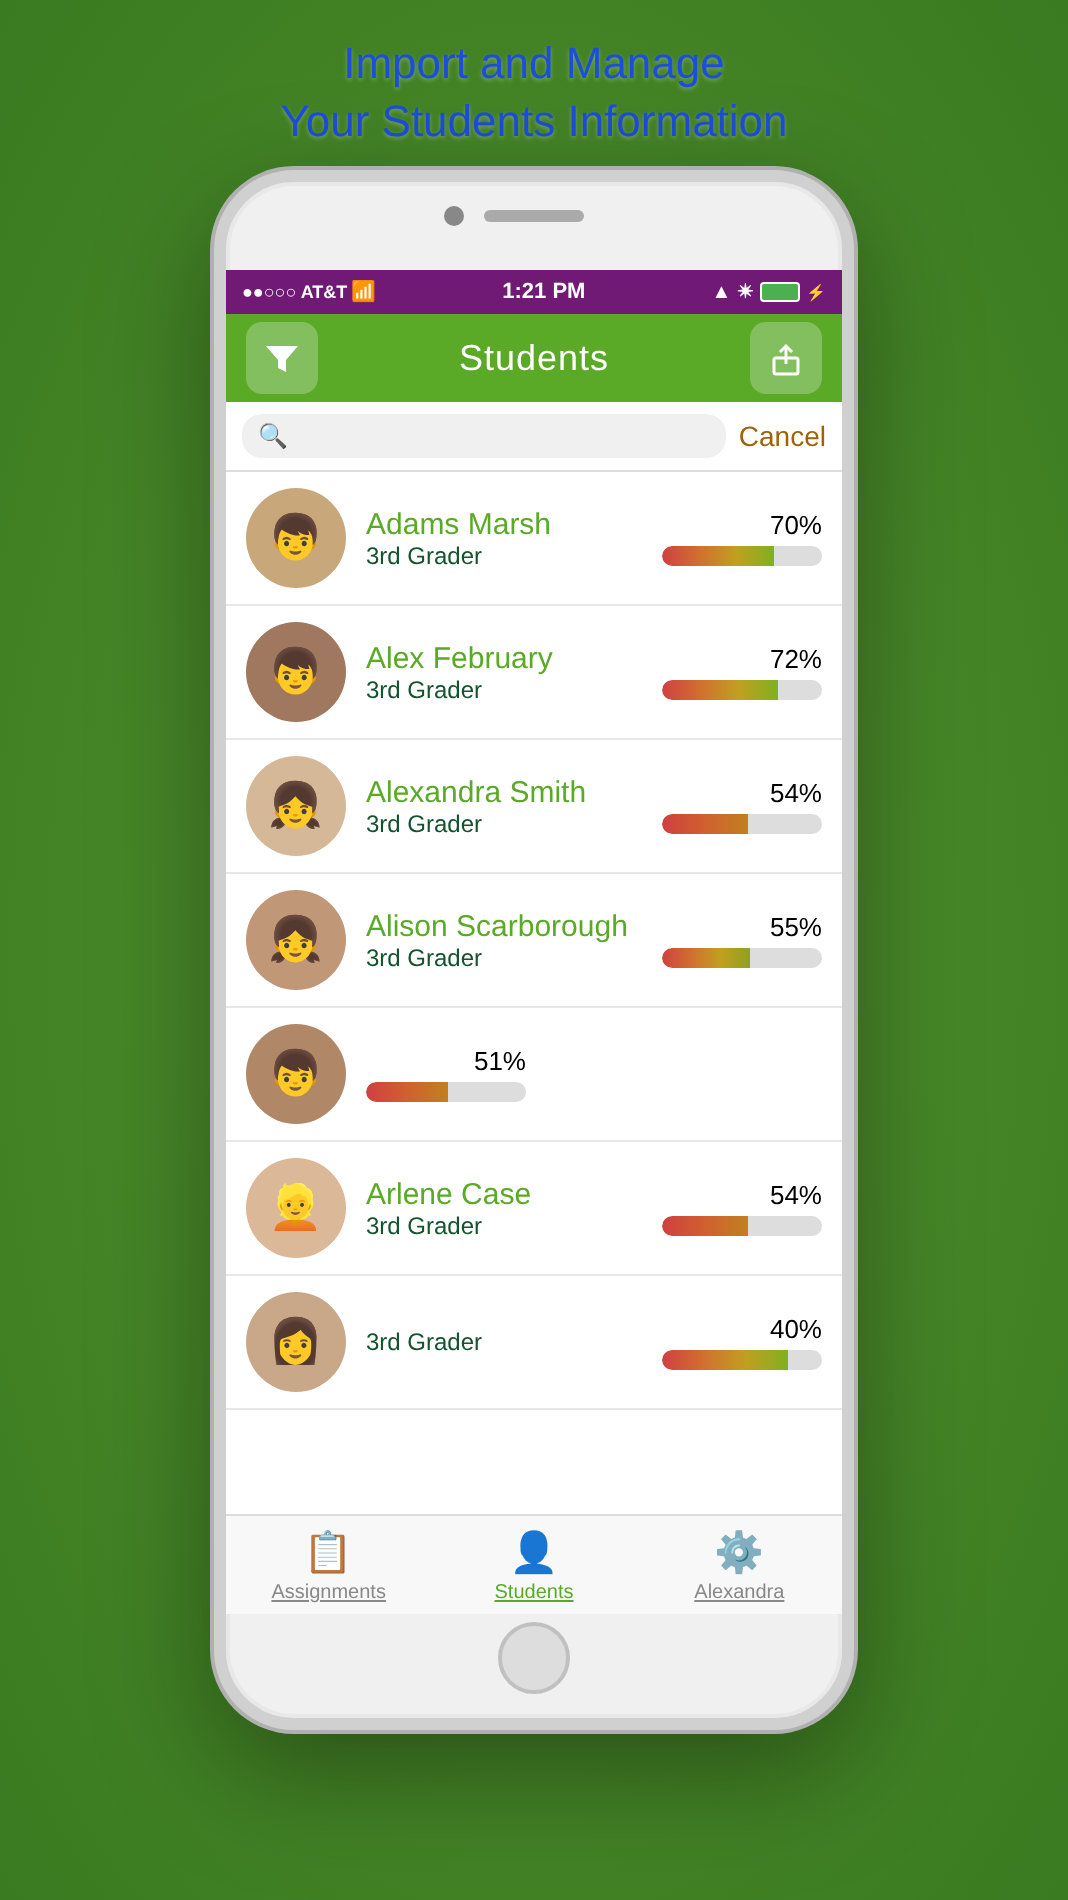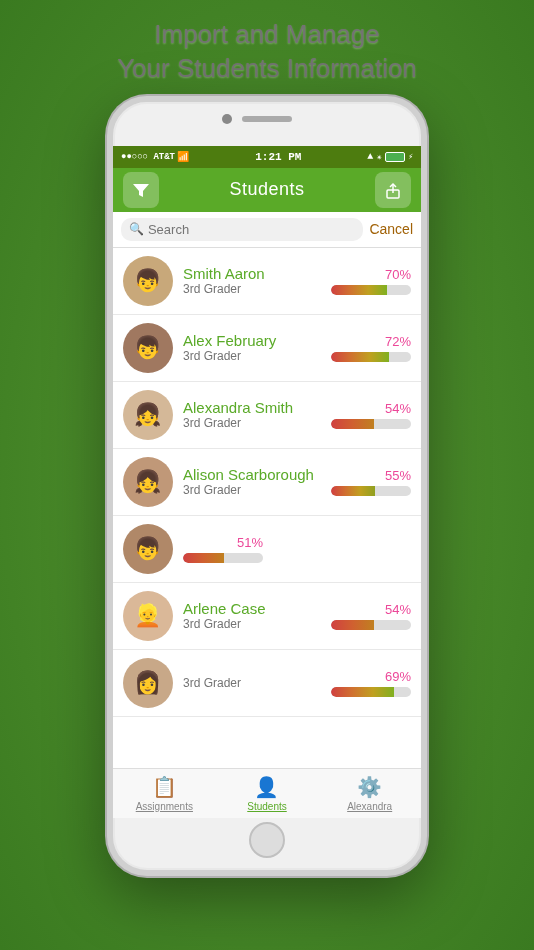--- a/index.html
+++ b/index.html
@@ -16,23 +16,23 @@
     }
 
     .page-header {
       text-align: center;
       padding: 18px 20px 10px;
       color: #222;
       text-shadow: 0 1px 2px rgba(255,255,255,0.3);
     }
 
     .page-header h1 {
-      font-size: 26px;
+      font-size: 22px;
       font-weight: 300;
-      color: #737373;
+      color: #1d4ed8;
       line-height: 1.3;
     }
 
     
     .phone-frame {
       width: 320px;
       height: 780px;
       background: #f0f0f0;
       border-radius: 40px;
       border: 6px solid #d0d0d0;
@@ -86,30 +86,29 @@
       margin-bottom: 52px;
       flex: 1;
       background: #f5f5f5;
       display: flex;
       flex-direction: column;
       overflow: hidden;
     }
 
     
     .status-bar {
-      background: #4d7c0f;
+      background: #701a75;
       height: 22px;
       display: flex;
       align-items: center;
       justify-content: space-between;
       padding: 0 8px;
       font-size: 10px;
       color: white;
       font-weight: 600;
-      font-family: Liberation Mono, monospace;
     }
 
     .status-left { display: flex; align-items: center; gap: 2px; }
     .status-center { font-size: 11px; font-weight: 600; }
     .status-right { display: flex; align-items: center; gap: 3px; font-size: 10px; }
 
     
     .nav-bar {
       background: #5aaa28;
       height: 44px;
@@ -206,34 +205,34 @@
       flex: 1;
     }
 
     .student-name {
       color: #5aaa28;
       font-size: 15px;
       font-weight: 400;
     }
 
     .student-grade {
-      color: #737373;
+      color: #14532d;
       font-size: 12px;
     }
 
     .student-score {
       display: flex;
       flex-direction: column;
       align-items: flex-end;
       gap: 3px;
     }
 
     .score-pct {
       font-size: 13px;
-      color: #ec4899;
+      color: #000000;
       font-weight: 500;
     }
 
     .score-bar {
       width: 80px;
       height: 10px;
       background: #ddd;
       border-radius: 5px;
       overflow: hidden;
       display: flex;
@@ -344,32 +343,31 @@
           <rect x="4" y="10" width="12" height="8" rx="1" fill="none" stroke="white" stroke-width="1.5"></rect>
           <polyline points="7,7 10,4 13,7" fill="none" stroke="white" stroke-width="1.5"></polyline>
           <line x1="10" y1="4" x2="10" y2="13" stroke="white" stroke-width="1.5"></line>
         </svg>
       </div>
     </div>
 
     <div class="search-bar">
       <div class="search-input-wrap">
         <span style="color:#aaa;font-size:12px;">🔍</span>
-        <input type="text" placeholder="Search" style="">
       </div>
       <span class="cancel-btn">Cancel</span>
     </div>
 
     <div class="student-list" id="student-list">
     <div class="student-item">
     <div class="student-avatar avatar-1">
       <span class="avatar-face">👦</span>
     </div>
     <div class="student-info">
-      <div class="student-name">Smith Aaron</div>
+      <div class="student-name">Adams Marsh</div>
       <div class="student-grade">3rd Grader</div>
     </div>
     <div class="student-score">
       <span class="score-pct">70%</span>
       <div class="score-bar">
         <div class="score-bar-fill" style="width:70%;background:linear-gradient(to right,#d04040,#d07030,#c0a020,#80b020);"></div>
       </div>
     </div>
   </div>
         <div class="student-item">
@@ -444,21 +442,21 @@
     </div>
   </div>
         <div class="student-item">
     <div class="student-avatar avatar-7">
       <span class="avatar-face">👩</span>
     </div>
     <div class="student-info">
       <div class="student-grade">3rd Grader</div>
     </div>
     <div class="student-score">
-      <span class="score-pct">69%</span>
+      <span class="score-pct">40%</span>
       <div class="score-bar">
         <div class="score-bar-fill" style="width:79%;background:linear-gradient(to right,#d04040,#d07030,#c0a020,#80b020);"></div>
       </div>
     </div>
   </div>
       </div>
 
     <div class="tab-bar" id="tab-bar">
     <div class="tab-item">
     <span class="tab-icon ">📋</span>

